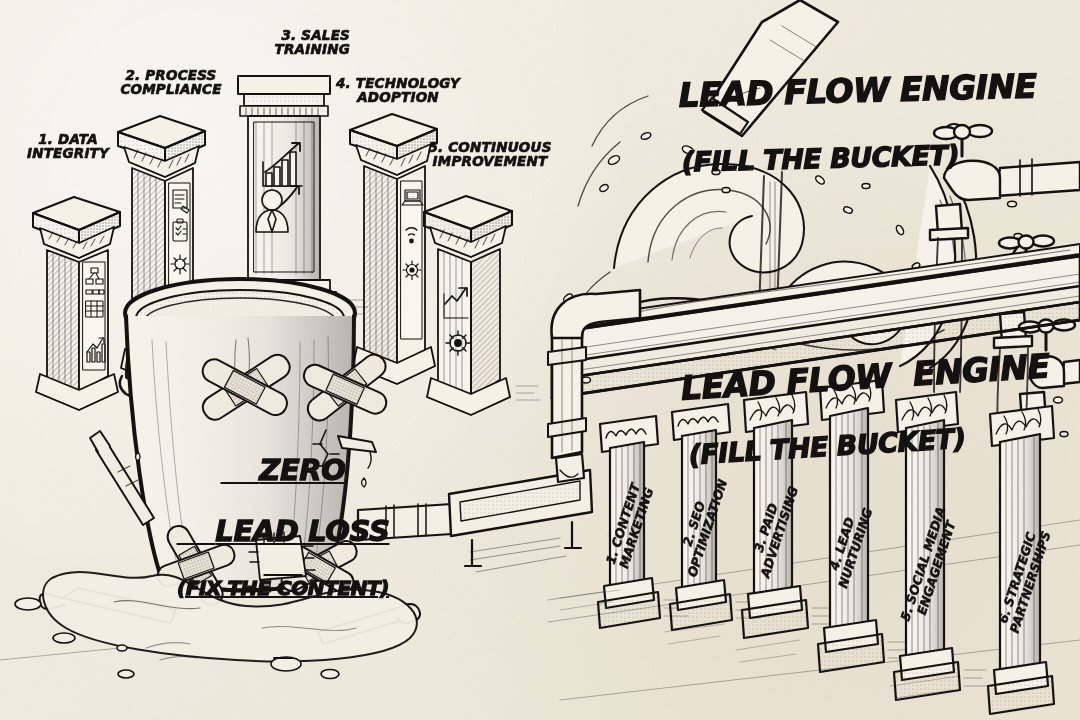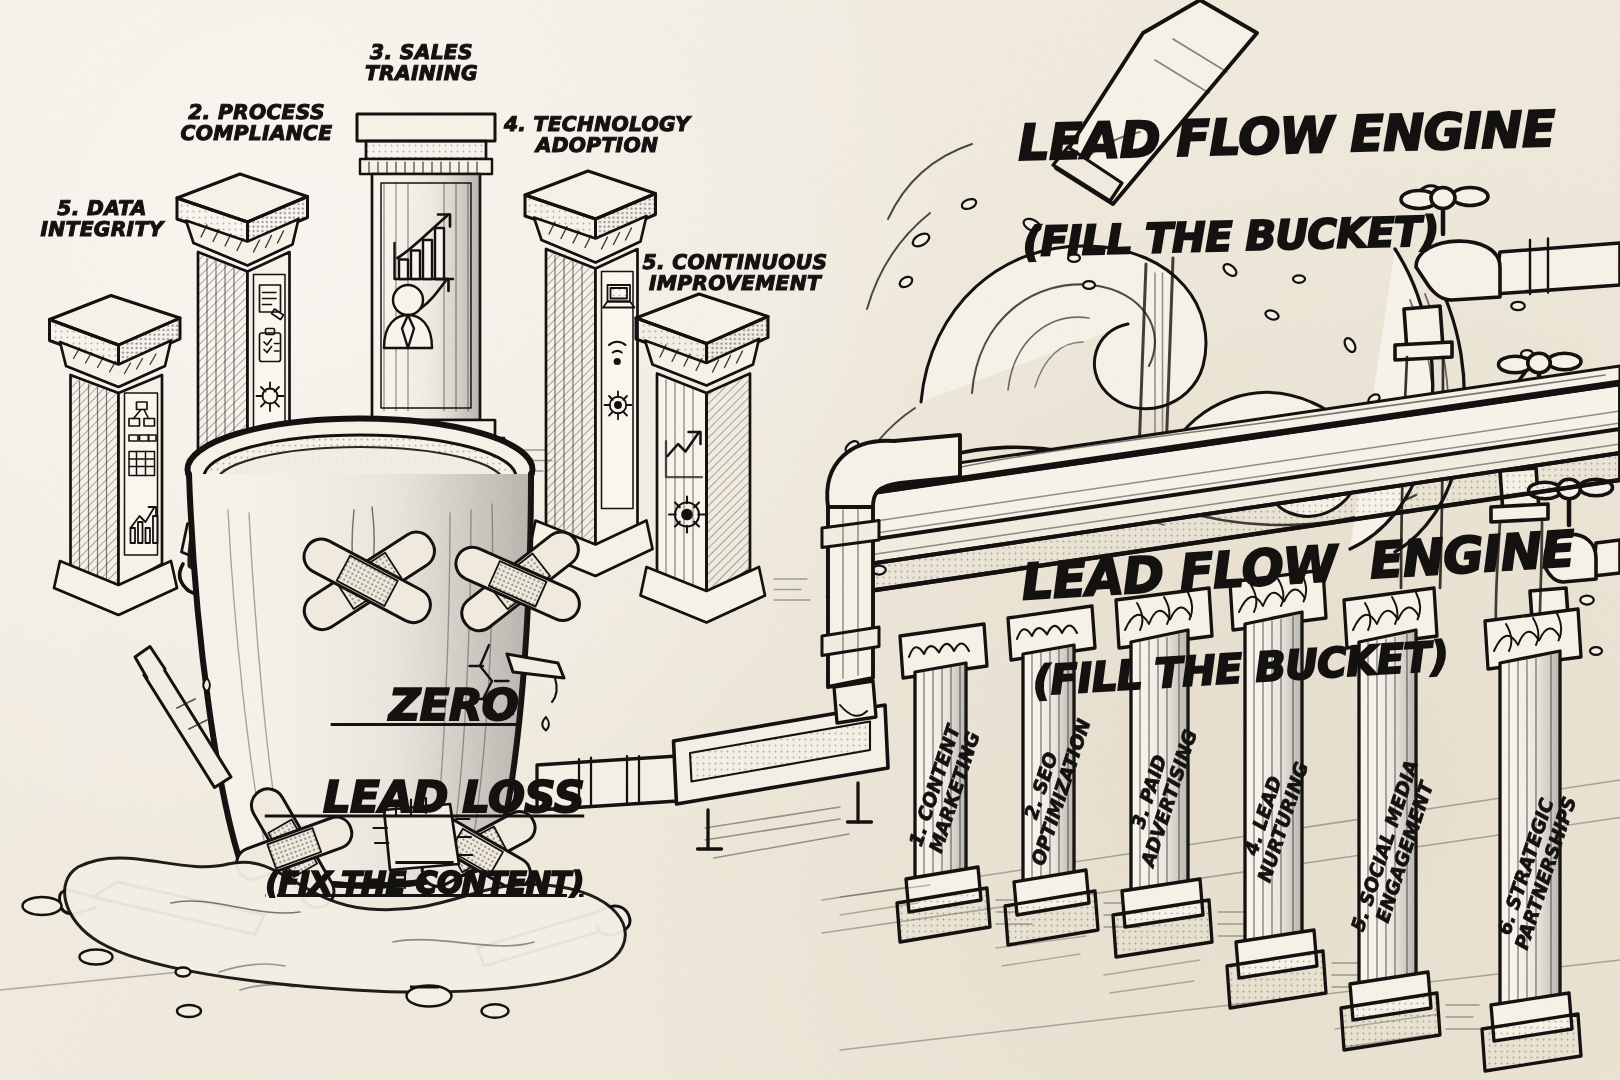--- a/index.html
+++ b/index.html
@@ -708,29 +708,29 @@
     <filter id="nz">
       <feTurbulence type="fractalNoise" baseFrequency="0.85" numOctaves="4" stitchTiles="stitch"></feTurbulence>
       <feColorMatrix type="saturate" values="0"></feColorMatrix>
       <feComponentTransfer>
           <feFuncA type="linear" slope="0.30"></feFuncA>
         </feComponentTransfer>
     </filter>
     <rect width="1080" height="720" filter="url(#nz)" opacity="0.55"></rect>
   </svg>
 
-  <div class="txt pillar-label" style="left:8px;  top:132px; width:120px;">5. DATA
+  <div class="txt pillar-label" style="left:8px;  top:132px; width:120px;">1. DATA
 INTEGRITY</div>
   <div class="txt pillar-label" style="left:96px; top:68px;  width:150px;text-align:center;">2. PROCESS
 COMPLIANCE</div>
-  <div class="txt pillar-label" style="left:212px;top:28px;  width:138px;">3. SALES
+  <div class="txt pillar-label" style="left:212px;top:28px;  width:138px;text-align:right;">3. SALES
 TRAINING</div>
   <div class="txt pillar-label" style="left:318px;top:76px;  width:160px;">4. TECHNOLOGY
 ADOPTION</div>
-  <div class="txt pillar-label" style="left:410px;top:140px; width:160px;margin-top:28px;">5. CONTINUOUS
+  <div class="txt pillar-label" style="left:410px;top:140px; width:160px;">5. CONTINUOUS
 IMPROVEMENT</div>
 
   <div class="txt bucket-title" style="left:148px; top:424px; width:270px;text-decoration:underline;">
     <span>ZERO</span><br>
     <span>LEAD LOSS</span>
     <span class="sub">(FIX THE CONTENT)</span>
   </div>
 
   <div class="txt hero" style="left:636px; top:40px; width:368px; transform:rotate(-1.5deg);">
     <span>LEAD FLOW ENGINE</span>

